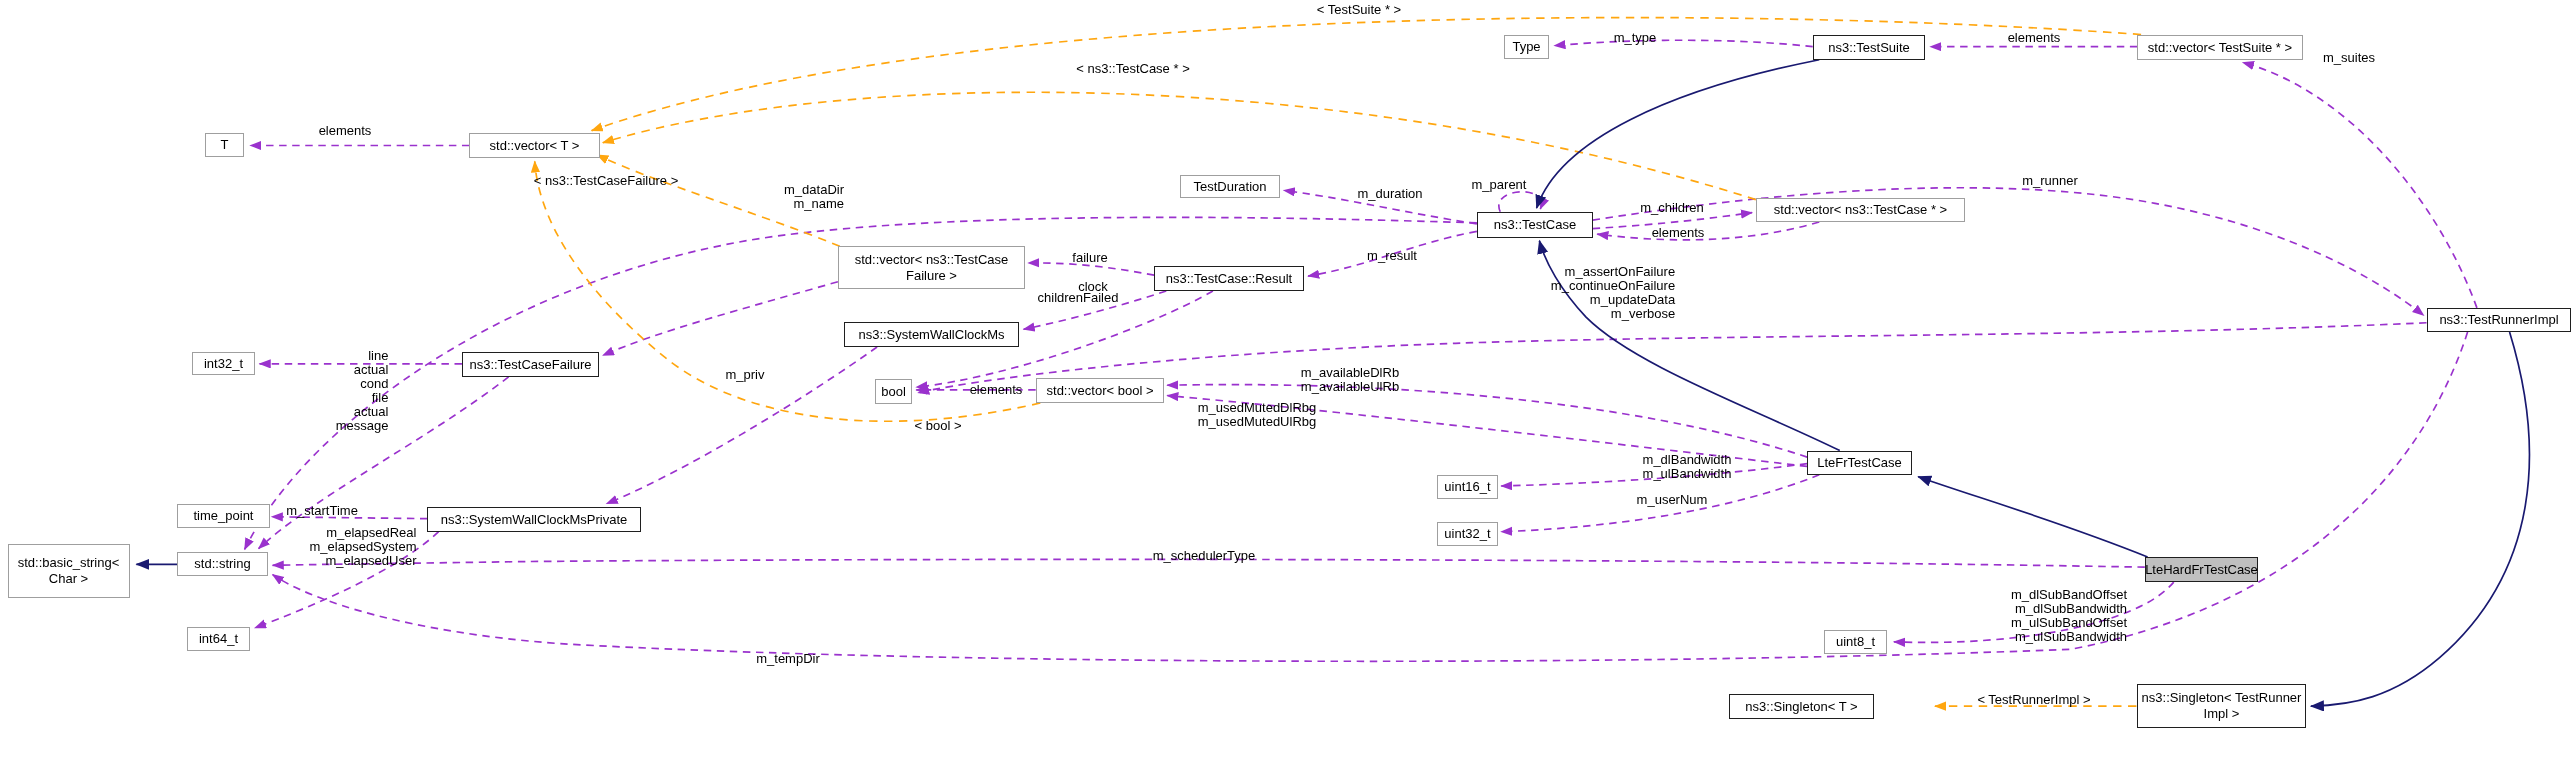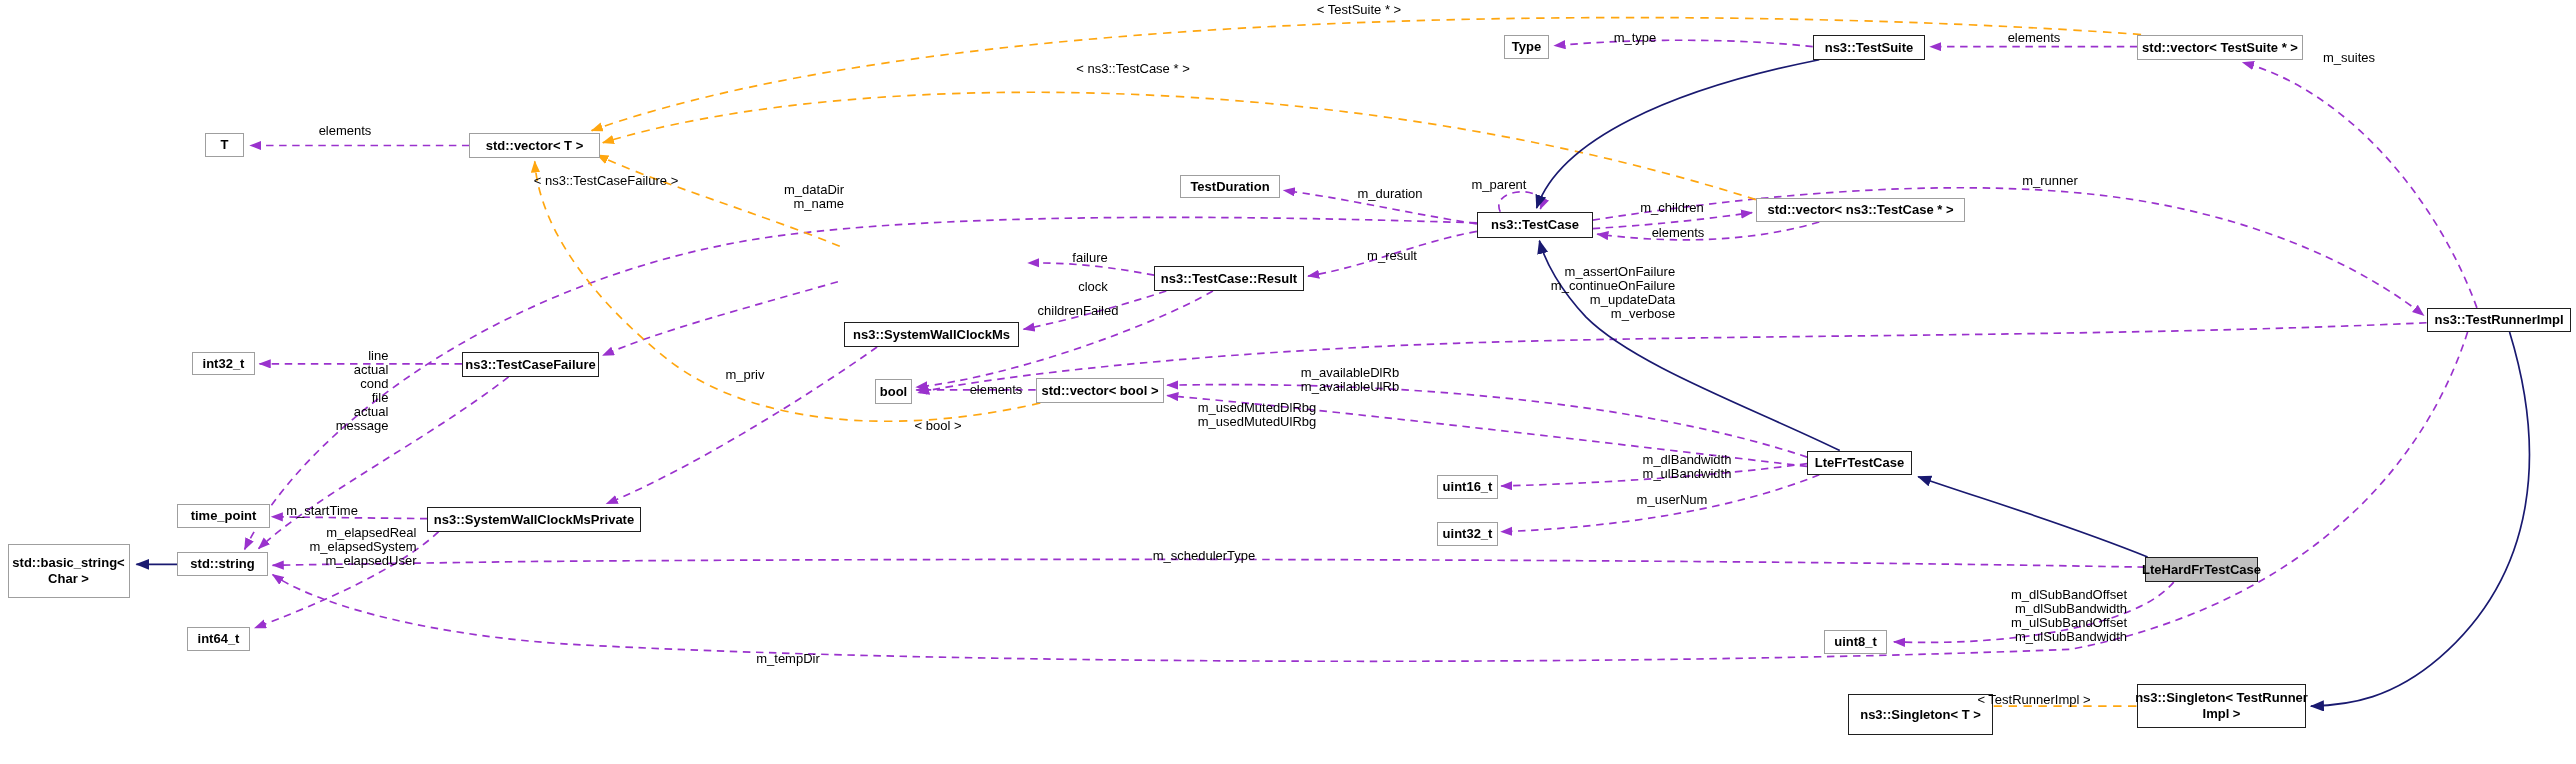--- a/index.html
+++ b/index.html
@@ -13,21 +13,20 @@
   }
   #edges{position:absolute;left:0;top:0;width:2576px;height:764px;}
   .node{
     position:absolute;
     background:#fff;
     border:0.9px solid #9f9f9f;
     display:flex;flex-direction:column;align-items:center;justify-content:center;
     text-align:center;line-height:1.2;white-space:nowrap;
     box-sizing:border-box;
     cursor:pointer;
-    font-weight:bold;
   }
   .node.bold{border:1.4px solid #1f1f1f;}
   .node.current{background:var(--c-fill,#bfbfbf);border:1.4px solid #1f1f1f;}
   .elabel{
     position:absolute;
     transform:translateX(-50%);
     text-align:right;line-height:14px;white-space:nowrap;
   }
   .elabel span{display:block;padding-left:32px;}
 </style>
@@ -118,20 +117,24 @@
     </div>
   <div class="node bold" style="left:1477px;top:212px;width:116px;height:26px">
       <span>ns3::TestCase</span>
     </div>
   <div class="node" style="left:1756px;top:198px;width:209px;height:24px">
       <span>std::vector&lt; ns3::TestCase * &gt;</span>
     </div>
   <div class="node bold" style="left:2427px;top:308px;width:144px;height:24px">
       <span>ns3::TestRunnerImpl</span>
     </div>
+  <div class="node" style="left:838px;top:246px;width:187px;height:43px">
+    <span>std::vector&lt; ns3::TestCase</span>
+    <span>Failure &gt;</span>
+  </div>
   <div class="node bold" style="left:1154px;top:266px;width:150px;height:25px">
       <span>ns3::TestCase::Result</span>
     </div>
   <div class="node bold" style="left:844px;top:322px;width:175px;height:25px">
       <span>ns3::SystemWallClockMs</span>
     </div>
   <div class="node bold" style="left:462px;top:352px;width:137px;height:25px">
       <span>ns3::TestCaseFailure</span>
     </div>
   <div class="node" style="left:192px;top:352px;width:63px;height:23px">
@@ -167,21 +170,21 @@
   <div class="node" style="left:7.5px;top:544px;width:122px;height:54px">
     <span>std::basic_string&lt;</span>
     <span>Char &gt;</span>
   </div>
   <div class="node" style="left:177px;top:552px;width:91px;height:24px">
       <span>std::string</span>
     </div>
   <div class="node" style="left:187px;top:627px;width:63px;height:24px">
       <span>int64_t</span>
     </div>
-  <div class="node bold" style="left:1848px;top:694px;width:145px;height:41px">
+  <div class="node bold" style="left:1729px;top:694px;width:145px;height:25px">
       <span>ns3::Singleton&lt; T &gt;</span>
     </div>
   <div class="node bold" style="left:2137px;top:684px;width:169px;height:44px">
     <span>ns3::Singleton&lt; TestRunner</span>
     <span>Impl &gt;</span>
   </div>
 
   <div class="elabel" style="left:1359px;top:2.8px">&lt; TestSuite * &gt;</div>
   <div class="elabel" style="left:345px;top:124px">elements</div>
   <div class="elabel" style="left:1133px;top:62px">&lt; ns3::TestCase * &gt;</div>
@@ -193,21 +196,21 @@
     <span>m_dataDir</span>
     <span>m_name</span>
   </div>
   <div class="elabel" style="left:1390px;top:187px">m_duration</div>
   <div class="elabel" style="left:1499px;top:178px">m_parent</div>
   <div class="elabel" style="left:1672px;top:201px">m_children</div>
   <div class="elabel" style="left:1678px;top:226px">elements</div>
   <div class="elabel" style="left:2050px;top:174px">m_runner</div>
   <div class="elabel" style="left:1090px;top:251px">failure</div>
   <div class="elabel" style="left:1093px;top:280px">clock</div>
-  <div class="elabel" style="left:1078px;top:304px">childrenFailed</div>
+  <div class="elabel" style="left:1078px;top:291px">childrenFailed</div>
   <div class="elabel" style="left:1392px;top:249px">m_result</div>
   <div class="elabel" style="left:1597px;top:265px">
     <span>m_assertOnFailure</span>
     <span>m_continueOnFailure</span>
     <span>m_updateData</span>
     <span>m_verbose</span>
   </div>
   <div class="elabel" style="left:346px;top:349px">
     <span>line</span>
     <span>actual</span>

